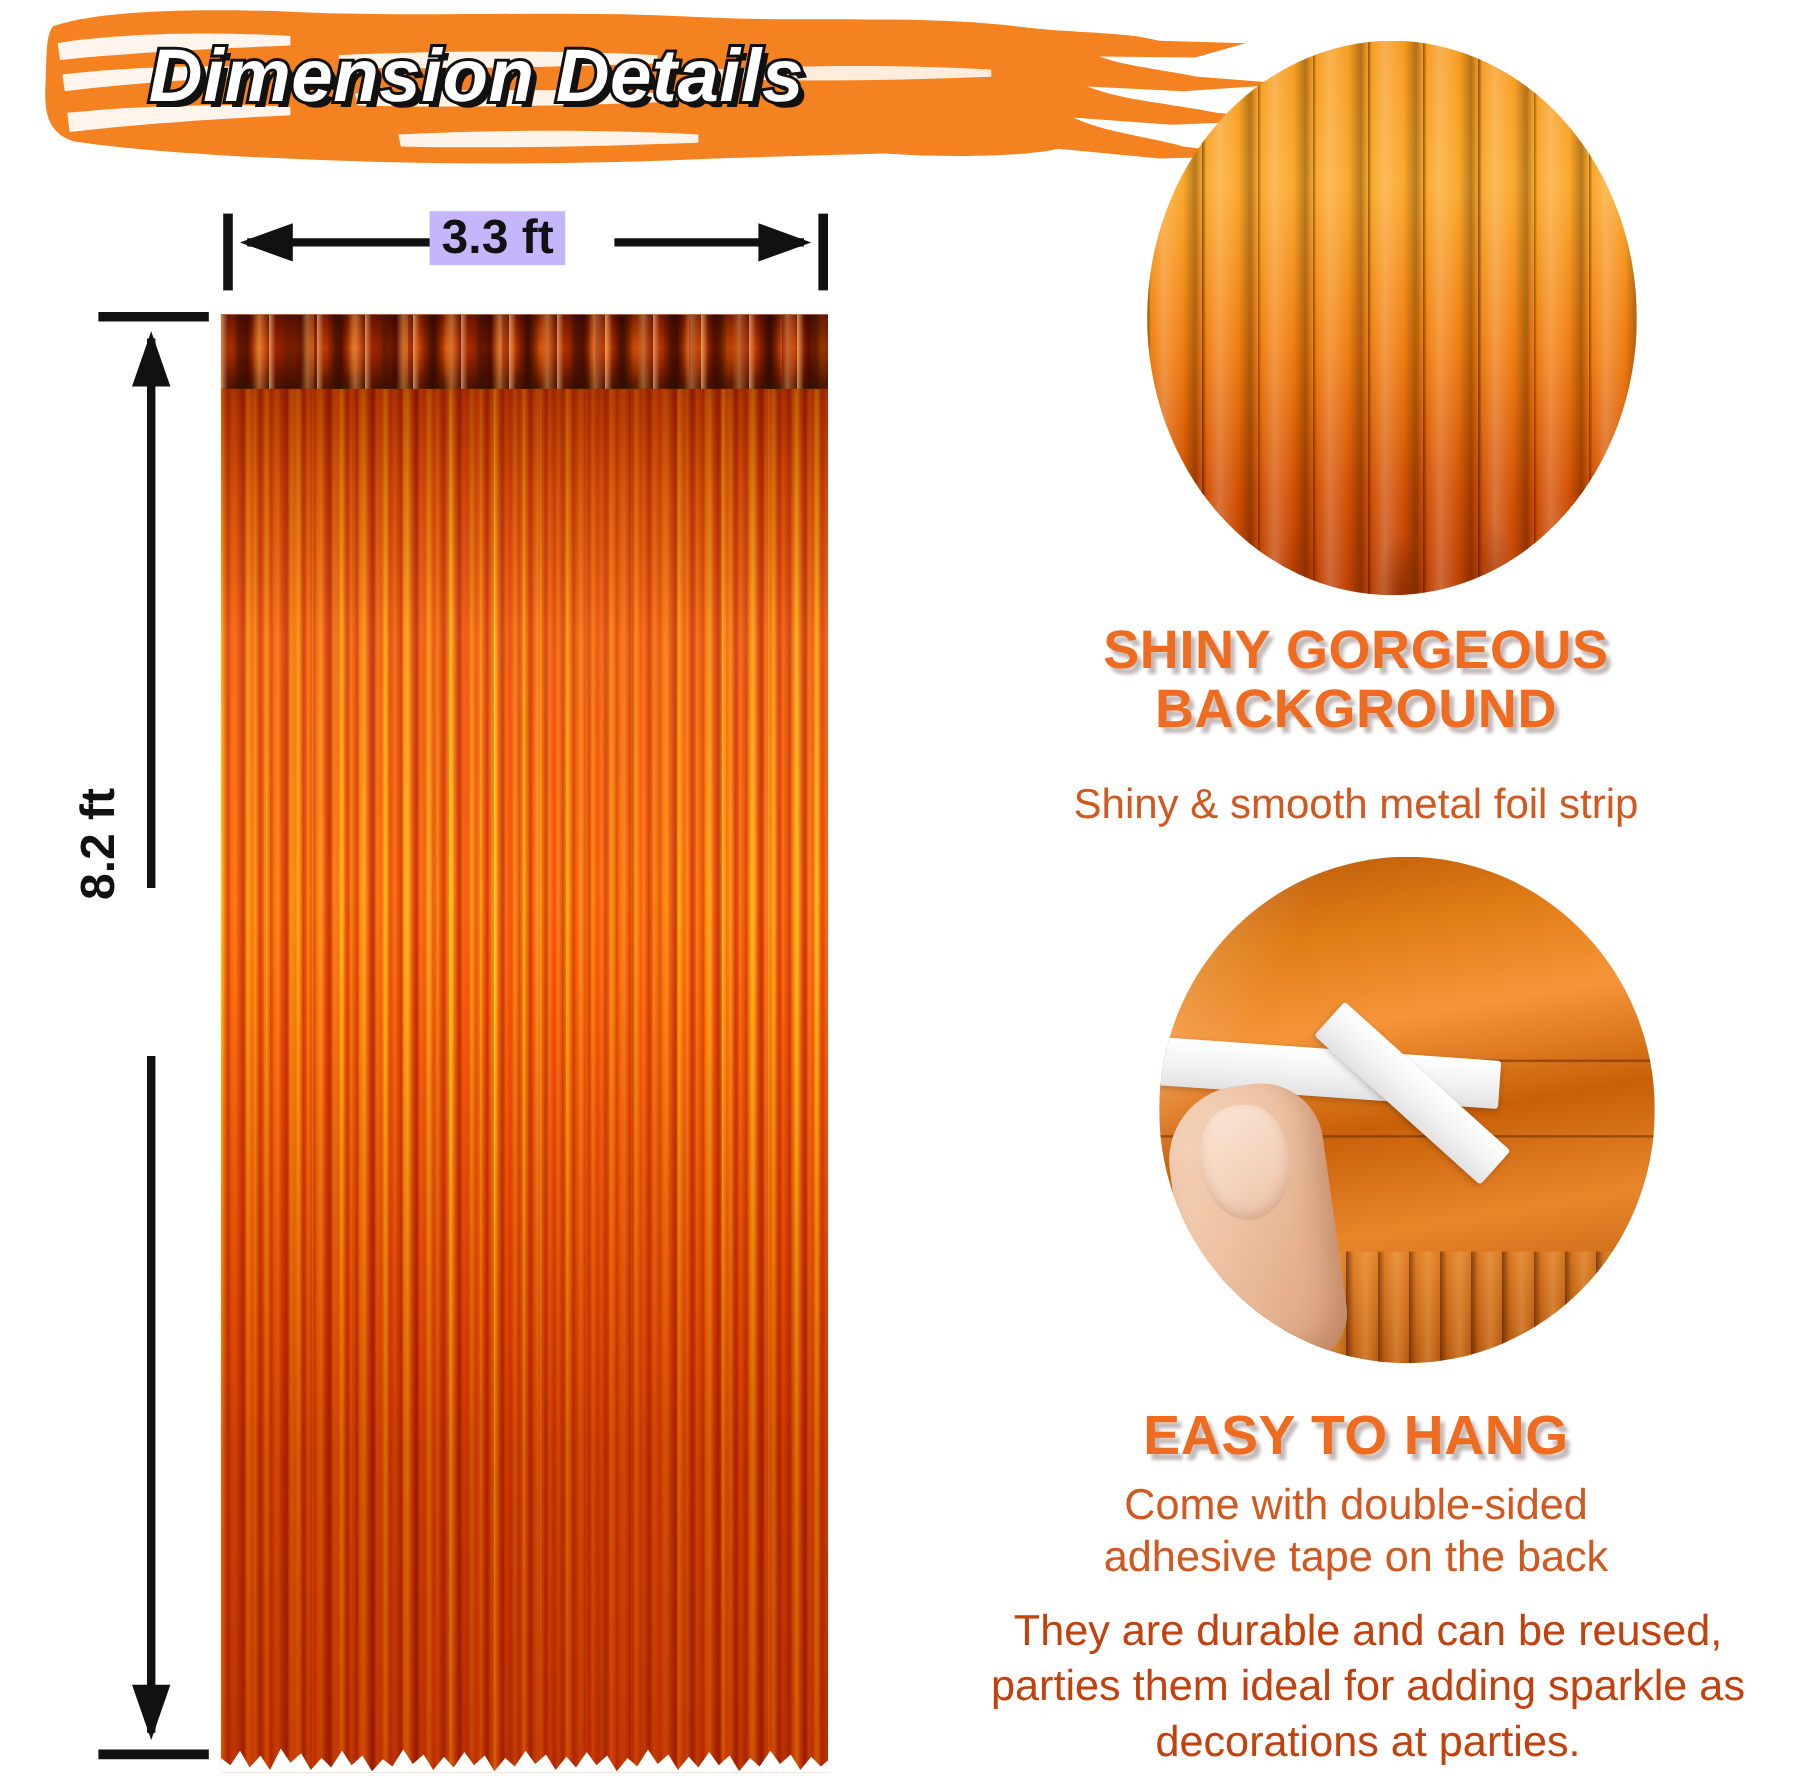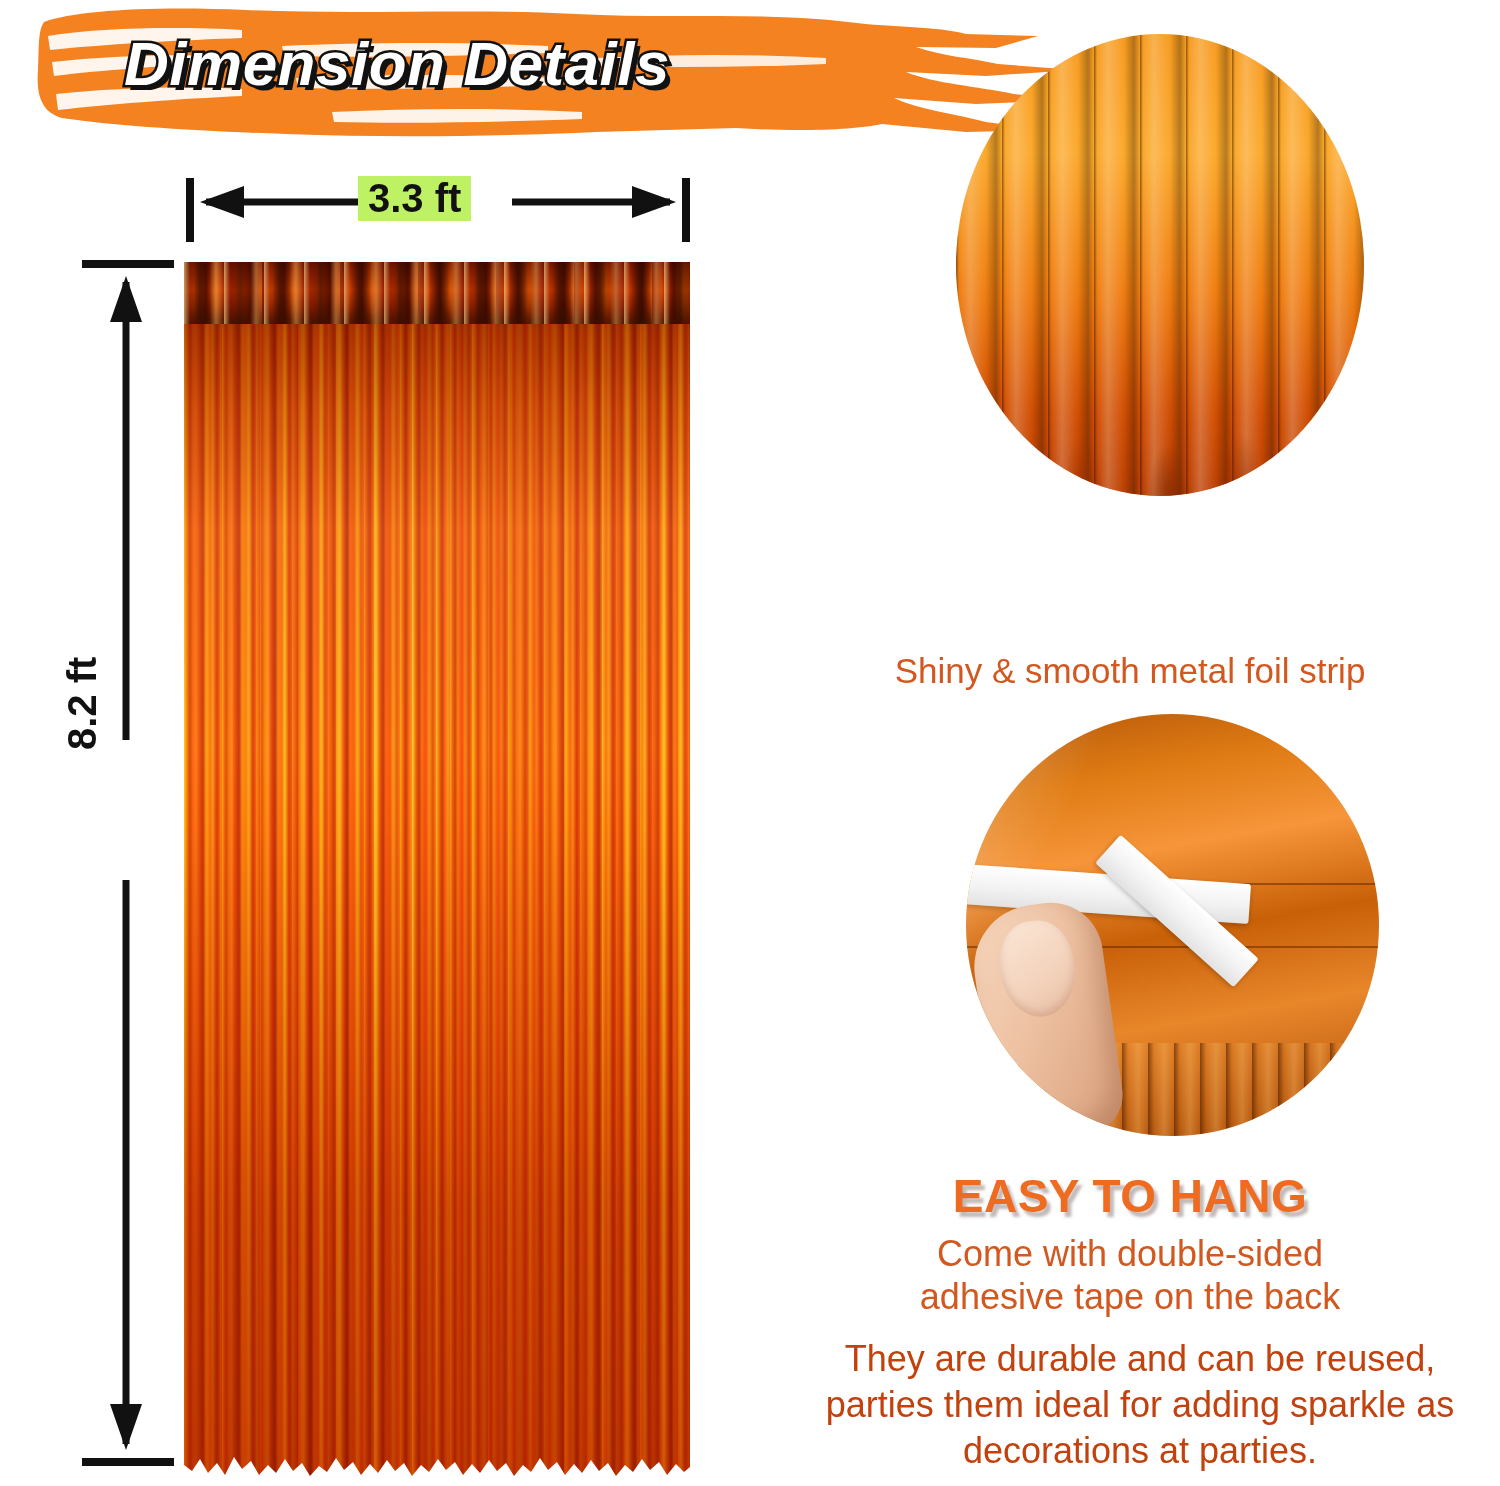--- a/index.html
+++ b/index.html
@@ -30,21 +30,21 @@
   }
 
   
   .dim-layer{position:absolute;left:0;top:0;width:760px;height:1486px;}
 
   .dim-h-label{
     position:absolute;
     left:358px;top:176px;
     font-size:40px;font-weight:bold;color:#111;
     font-family:"Liberation Sans", sans-serif;
-    background:#bef264;padding:0 10px;
+    background:#c4b5fd;padding:0 10px;
     white-space:nowrap;
   }
   .dim-v-label{
     position:absolute;
     left:60px;top:760px;
     font-size:40px;font-weight:bold;color:#111;
     font-family:"Liberation Sans", sans-serif;
     transform:rotate(-90deg);
     transform-origin:left top;
     background:#fff;padding:0 10px;
@@ -263,20 +263,24 @@
     </svg>
   </div>
 
   <div class="rcol">
 
     <div class="photo-circle circle-top">
       <div class="foil-closeup"></div>
       <div class="foil-drip"></div>
     </div>
 
+    <div class="feat-title feat-title-1">
+      <div>SHINY GORGEOUS</div>
+      <div>BACKGROUND</div>
+    </div>
     <div class="feat-sub feat-sub-1">Shiny &amp; smooth metal foil strip</div>
 
     <div class="photo-circle circle-bottom">
       <div class="foil-sheet"></div>
       <div class="foil-seam" style="top:40%;"></div>
       <div class="foil-seam" style="top:55%;"></div>
       <div class="foil-strip-cut"></div>
       <div class="tape tape-a"></div>
       <div class="tape tape-b"></div>
       <div class="thumb">

